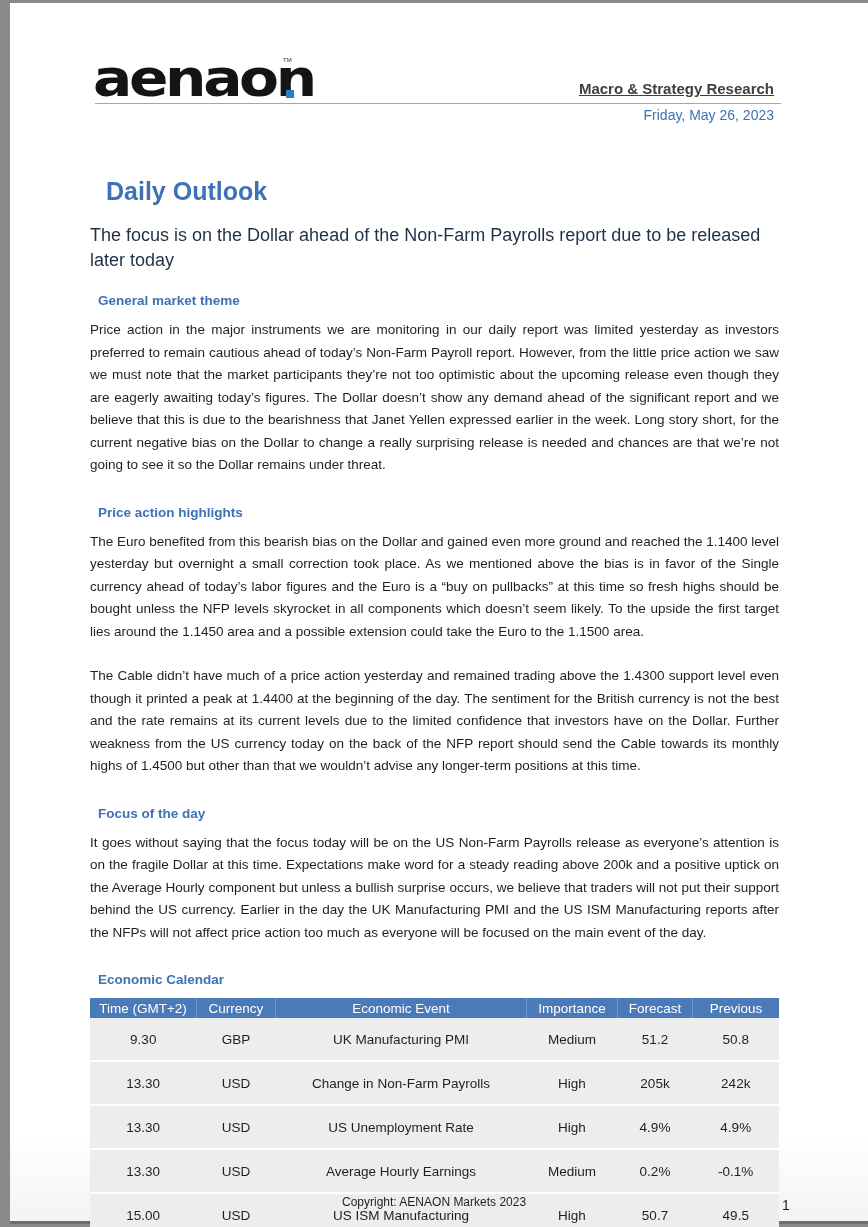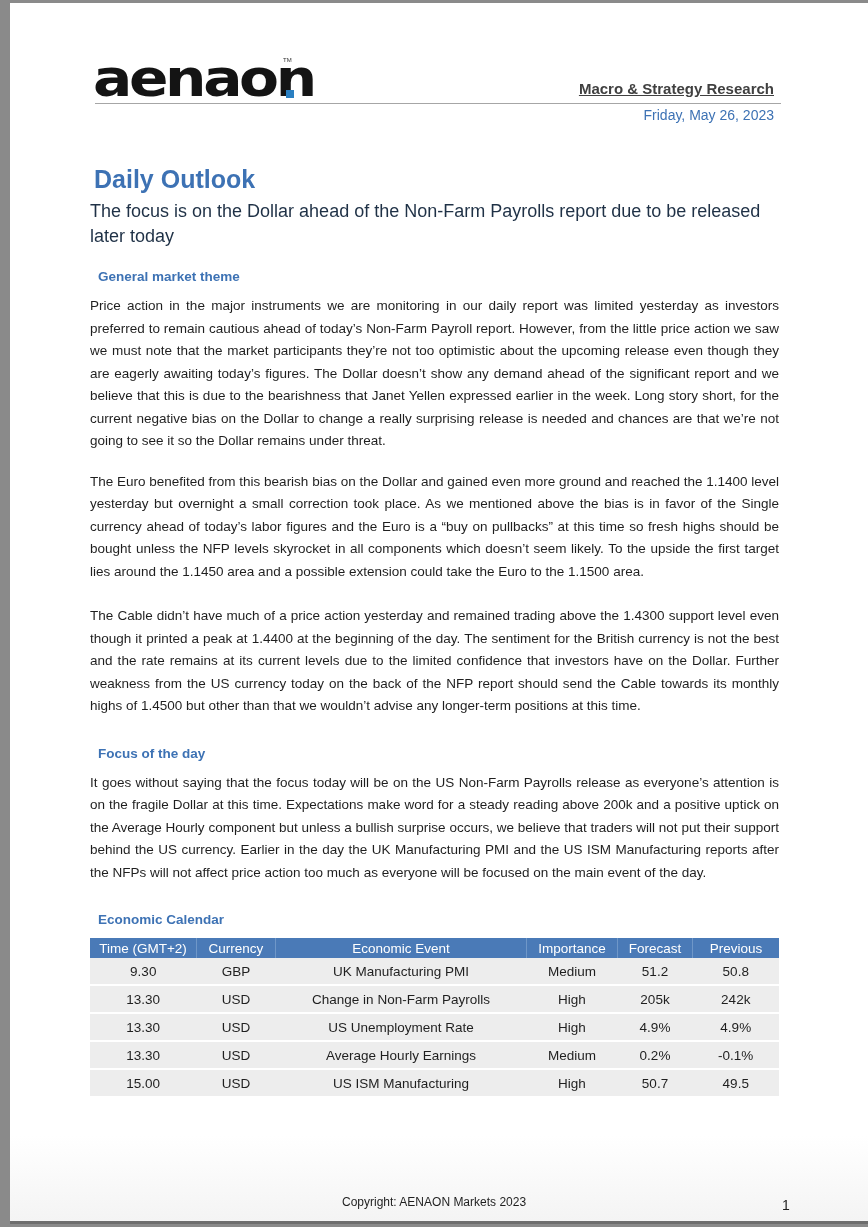--- a/index.html
+++ b/index.html
@@ -86,21 +86,21 @@
     .content {
       position: absolute;
       left: 80px;
       top: 156px;
       width: 689px;
     }
     .doc-title {
       font-size: 25px;
       font-weight: bold;
       color: #3d72b4;
-      margin: 4px;
+      margin: 16px;
       line-height: 32px;
     }
     .doc-subtitle {
       font-size: 18px;
       color: #1f3146;
       margin: 2px 0 0 0;
       line-height: 25px;
     }
     .section-heading {
       font-size: 13.5px;
@@ -132,21 +132,21 @@
       font-weight: normal;
       height: 20px;
       padding: 0;
       text-align: center;
       border-right: 1px solid #6f97c8;
     }
     table.calendar th:last-child { border-right: none; }
     table.calendar td {
       background: #ededed;
       height: 26px;
-      padding: 0;
+      padding: 8px;
       text-align: center;
       border-bottom: 2px solid #ffffff;
       color: #1f1f1f;
     }
     .footer-copy {
       position: absolute;
       left: 332px;
       top: 1192px;
       font-size: 12px;
       color: #1f1f1f;
@@ -181,20 +181,21 @@
     <div class="gap-s"></div>
 
     <section>
       <h2 class="section-heading">General market theme</h2>
       <p class="para">Price action in the major instruments we are monitoring in our daily report was limited yesterday as investors preferred to remain cautious ahead of today’s Non-Farm Payroll report. However, from the little price action we saw we must note that the market participants they’re not too optimistic about the upcoming release even though they are eagerly awaiting today’s figures. The Dollar doesn’t show any demand ahead of the significant report and we believe that this is due to the bearishness that Janet Yellen expressed earlier in the week. Long story short, for the current negative bias on the Dollar to change a really surprising release is needed and chances are that we’re not going to see it so the Dollar remains under threat.</p>
     </section>
 
     <div class="gap-l"></div>
 
     <section>
+      <h2 class="section-heading">Price action highlights</h2>
       <p class="para">The Euro benefited from this bearish bias on the Dollar and gained even more ground and reached the 1.1400 level yesterday but overnight a small correction took place. As we mentioned above the bias is in favor of the Single currency ahead of today’s labor figures and the Euro is a “buy on pullbacks” at this time so fresh highs should be bought unless the NFP levels skyrocket in all components which doesn’t seem likely. To the upside the first target lies around the 1.1450 area and a possible extension could take the Euro to the 1.1500 area.</p>
       <div class="gap-m"></div>
       <p class="para">The Cable didn’t have much of a price action yesterday and remained trading above the 1.4300 support level even though it printed a peak at 1.4400 at the beginning of the day. The sentiment for the British currency is not the best and the rate remains at its current levels due to the limited confidence that investors have on the Dollar. Further weakness from the US currency today on the back of the NFP report should send the Cable towards its monthly highs of 1.4500 but other than that we wouldn’t advise any longer-term positions at this time.</p>
     </section>
 
     <div class="gap-l"></div>
 
     <section>
       <h2 class="section-heading">Focus of the day</h2>
       <p class="para">It goes without saying that the focus today will be on the US Non-Farm Payrolls release as everyone’s attention is on the fragile Dollar at this time. Expectations make word for a steady reading above 200k and a positive uptick on the Average Hourly component but unless a bullish surprise occurs, we believe that traders will not put their support behind the US currency. Earlier in the day the UK Manufacturing PMI and the US ISM Manufacturing reports after the NFPs will not affect price action too much as everyone will be focused on the main event of the day.</p>

